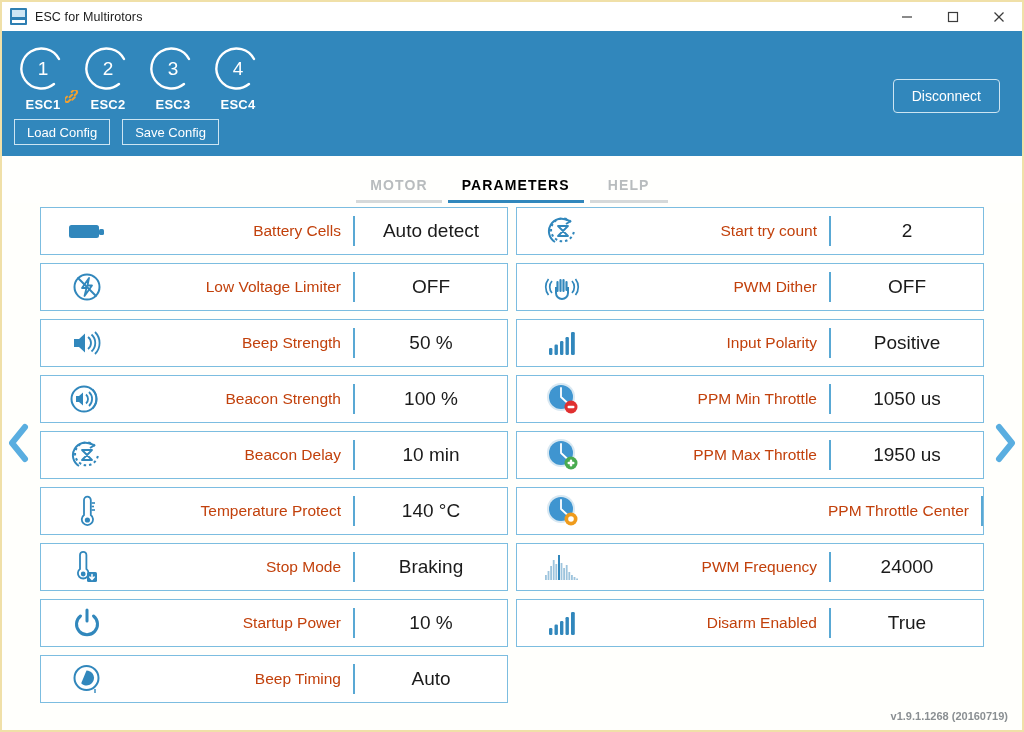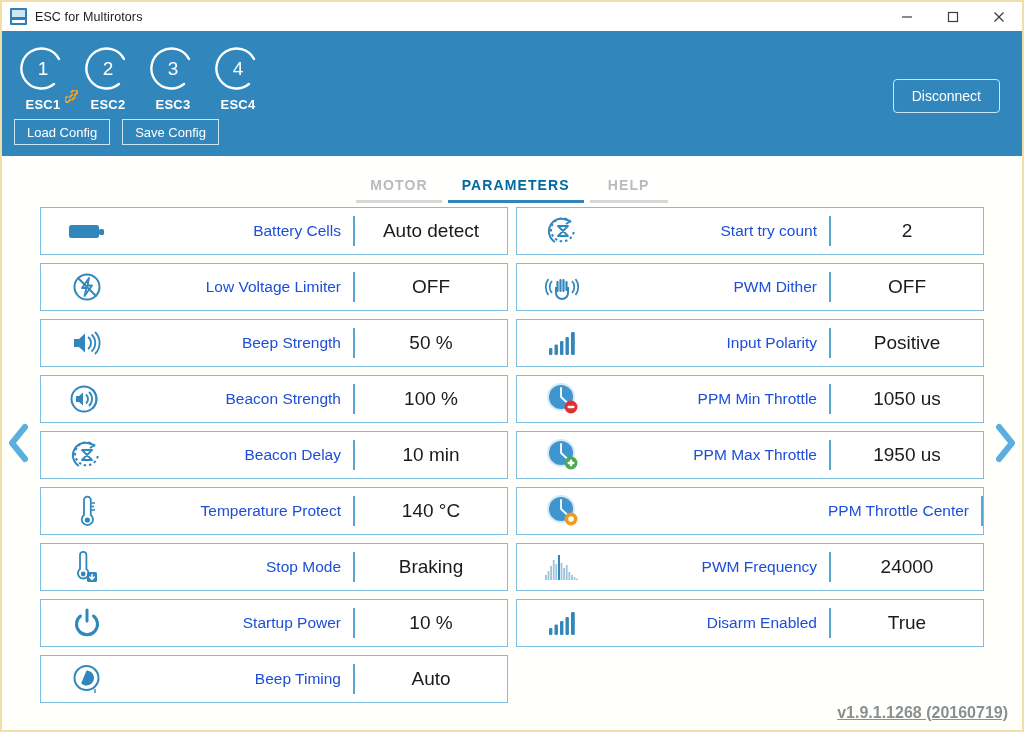--- a/index.html
+++ b/index.html
@@ -105,21 +105,21 @@
   }
   .tabs { display: flex; }
   .tab {
     padding: 0 14px 7px 14px;
     font-size: 14px; letter-spacing: 1.1px; font-weight: bold;
     color: #b8bcbe; cursor: pointer;
     border-bottom: 3px solid #d6d9da;
     margin: 0 3px;
     text-align: center; min-width: 78px;
   }
-  .tab.active { color: #0369a1; border-bottom-color: #3187bc; }
+  .tab.active { color: #000000; border-bottom-color: #3187bc; }
   
   .body-area {
     flex: 1 1 auto; position: relative;
     display: flex; justify-content: center;
     padding: 4px 0 0 0;
   }
   .nav-arrow {
     position: absolute; top: 218px;
     width: 30px; height: 44px;
     display: flex; align-items: center; justify-content: center;
@@ -138,36 +138,36 @@
     display: flex; align-items: center;
     cursor: pointer;
   }
   .p-icon {
     width: 92px; flex: 0 0 92px;
     display: flex; align-items: center; justify-content: center;
     color: #3187bc;
   }
   .p-label {
     flex: 1 1 auto; text-align: right;
-    font-size: 15.5px; color: #1d4ed8;
+    font-size: 15.5px; color: #c2410c;
     padding-right: 12px;
     white-space: nowrap;
   }
   .p-div {
     width: 2px; height: 30px; background: #59a8d4; flex: 0 0 2px;
   }
   .p-value {
     width: 152px; flex: 0 0 152px;
     text-align: center;
     font-size: 19px; color: #1b1b1b;
     white-space: nowrap;
   }
   .version {
     position: absolute; right: 14px; bottom: 8px;
-    font-size: 16px; color: #8a8f92; font-weight: bold; text-decoration: underline;
+    font-size: 11px; color: #8a8f92; font-weight: bold;
   }
 </style>
 </head>
 <body>
 
 <div class="window">
 
   <div class="titlebar">
     <div class="app-icon"></div>
     <div class="title-text">ESC for Multirotors</div>

